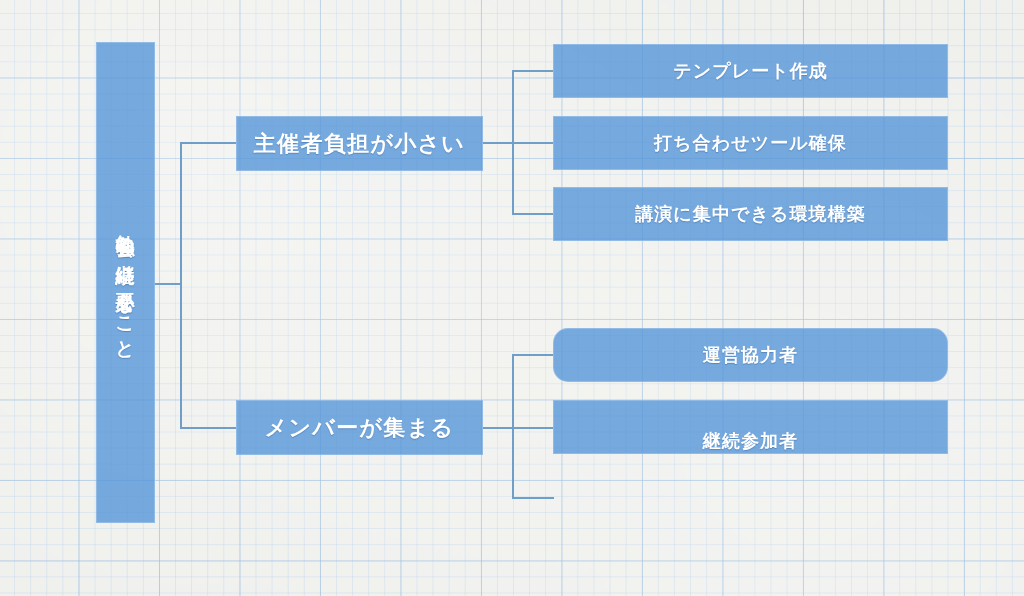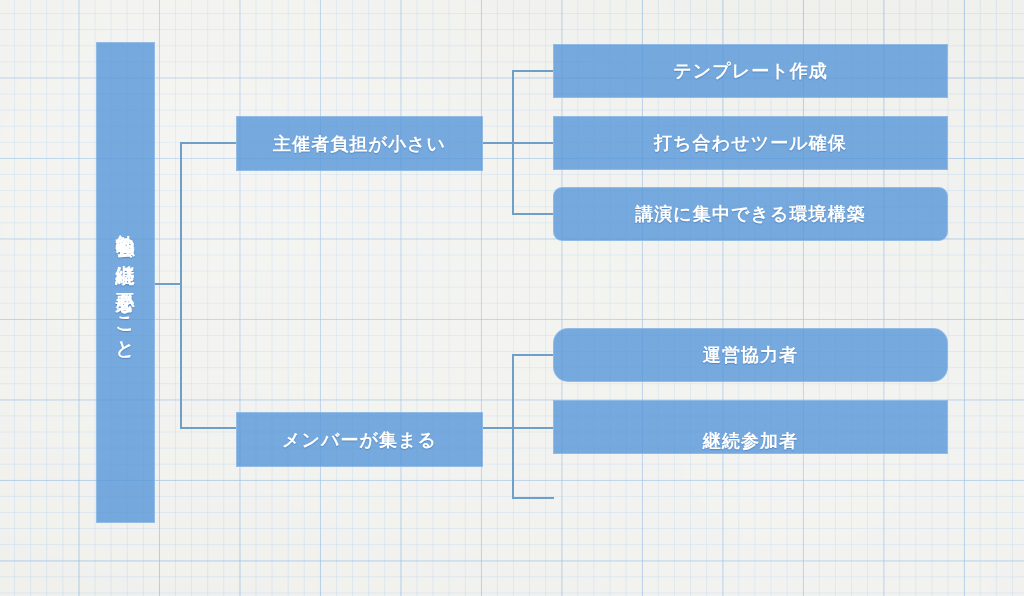--- a/index.html
+++ b/index.html
@@ -77,35 +77,35 @@
     text-orientation: upright;
     letter-spacing: 0.10em;
     line-height: 1;
     padding-top: 6px;
   }
 
   .node.branch {
     left: 236px;
     width: 247px;
     height: 55px;
-    font-size: 18px;
+    font-size: 22px;
     text-align: center;
   }
   .node.branch.b-top    { top: 116px; }
-  .node.branch.b-bottom { top: 400px; margin-top: 12px; }
+  .node.branch.b-bottom { top: 400px; }
 
   .node.leaf {
     left: 553px;
     width: 395px;
     height: 54px;
     font-size: 18px;
   }
   .node.leaf.l0 { top: 44px; }
   .node.leaf.l1 { top: 116px; }
-  .node.leaf.l2 { top: 187px; border-radius: 9px; }
+  .node.leaf.l2 { top: 187px; }
   .node.leaf.l3 { top: 328px; border-radius: 15px; }
   .node.leaf.l4 { top: 400px; align-items: flex-end; }
   .node.leaf.l5 { top: 471px; }
 
   .node-label {
     display: block;
     white-space: nowrap;
   }
   .root .node-label { white-space: nowrap; }
 </style>

